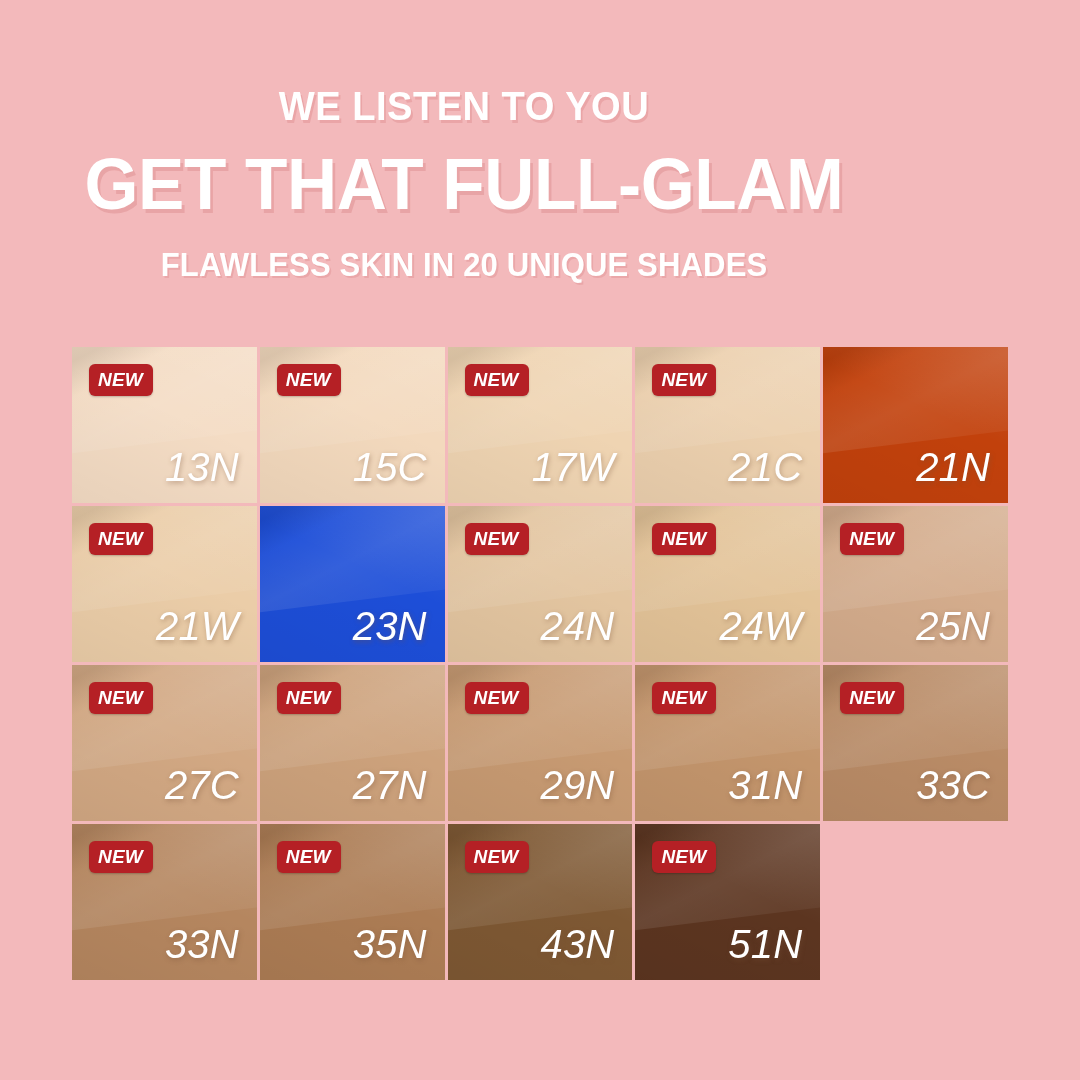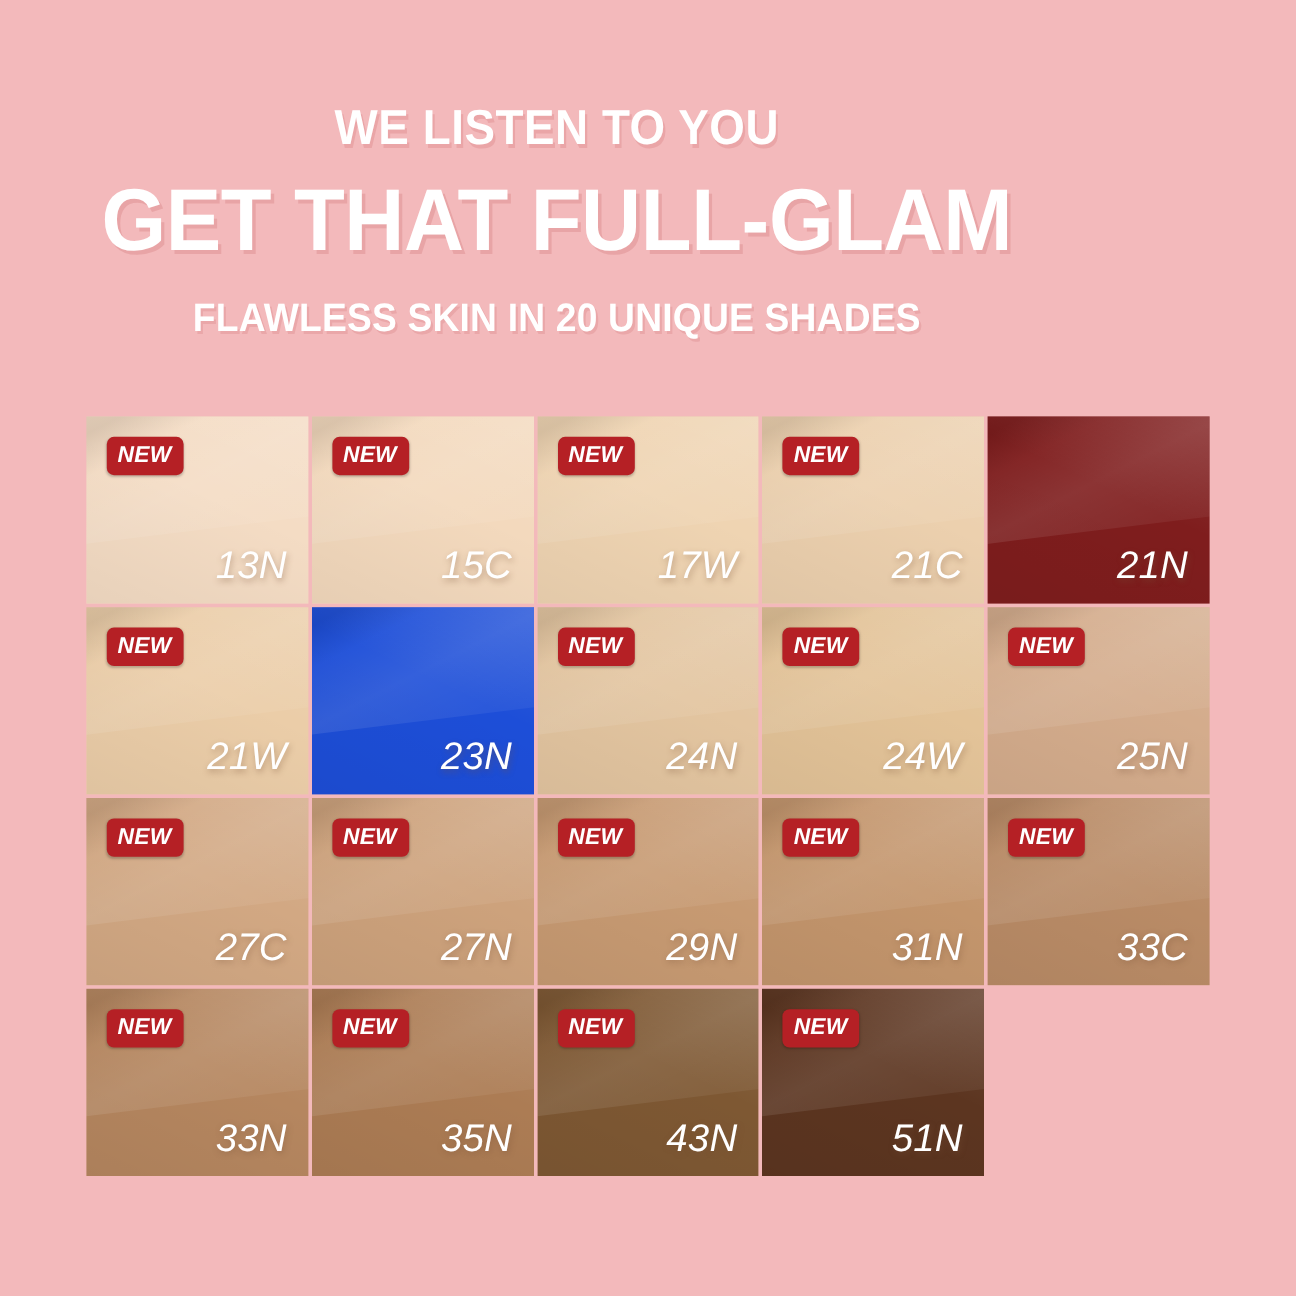--- a/index.html
+++ b/index.html
@@ -140,21 +140,21 @@
     border-radius: 6px;
     box-shadow: 0 1px 2px rgba(0,0,0,0.22);
   }
 
   .shade-label {
     position: absolute;
     right: 18px;
     bottom: 16px;
     z-index: 3;
     color: #ffffff;
-    font-size: 32px;
+    font-size: 40px;
     font-style: italic;
     font-weight: normal;
     line-height: 1;
     letter-spacing: 0.004em;
     text-shadow: 1px 2px 5px rgba(120,80,55,0.40);
   }
 </style>
 </head>
 <body style="background: rgb(243, 185, 187);">
 
@@ -176,21 +176,21 @@
         <div class="shade-label">15C</div>
       </div>
       <div class="swatch" style="background: rgb(239, 212, 178);">
         <div class="badge" style="background: rgb(181, 32, 37); color: rgb(255, 255, 255);">NEW</div>
         <div class="shade-label">17W</div>
       </div>
       <div class="swatch" style="background: rgb(236, 208, 174);">
         <div class="badge" style="background: rgb(181, 32, 37); color: rgb(255, 255, 255);">NEW</div>
         <div class="shade-label">21C</div>
       </div>
-      <div class="swatch" style="background: #7f1d1d;">
+      <div class="swatch" style="background: #c2410c;">
         <div class="shade-label">21N</div>
       </div>
       <div class="swatch" style="background: rgb(235, 205, 168);">
         <div class="badge" style="background: rgb(181, 32, 37); color: rgb(255, 255, 255);">NEW</div>
         <div class="shade-label">21W</div>
       </div>
       <div class="swatch" style="background: #1d4ed8;">
         <div class="shade-label">23N</div>
       </div>
       <div class="swatch" style="background: rgb(227, 197, 160);">

